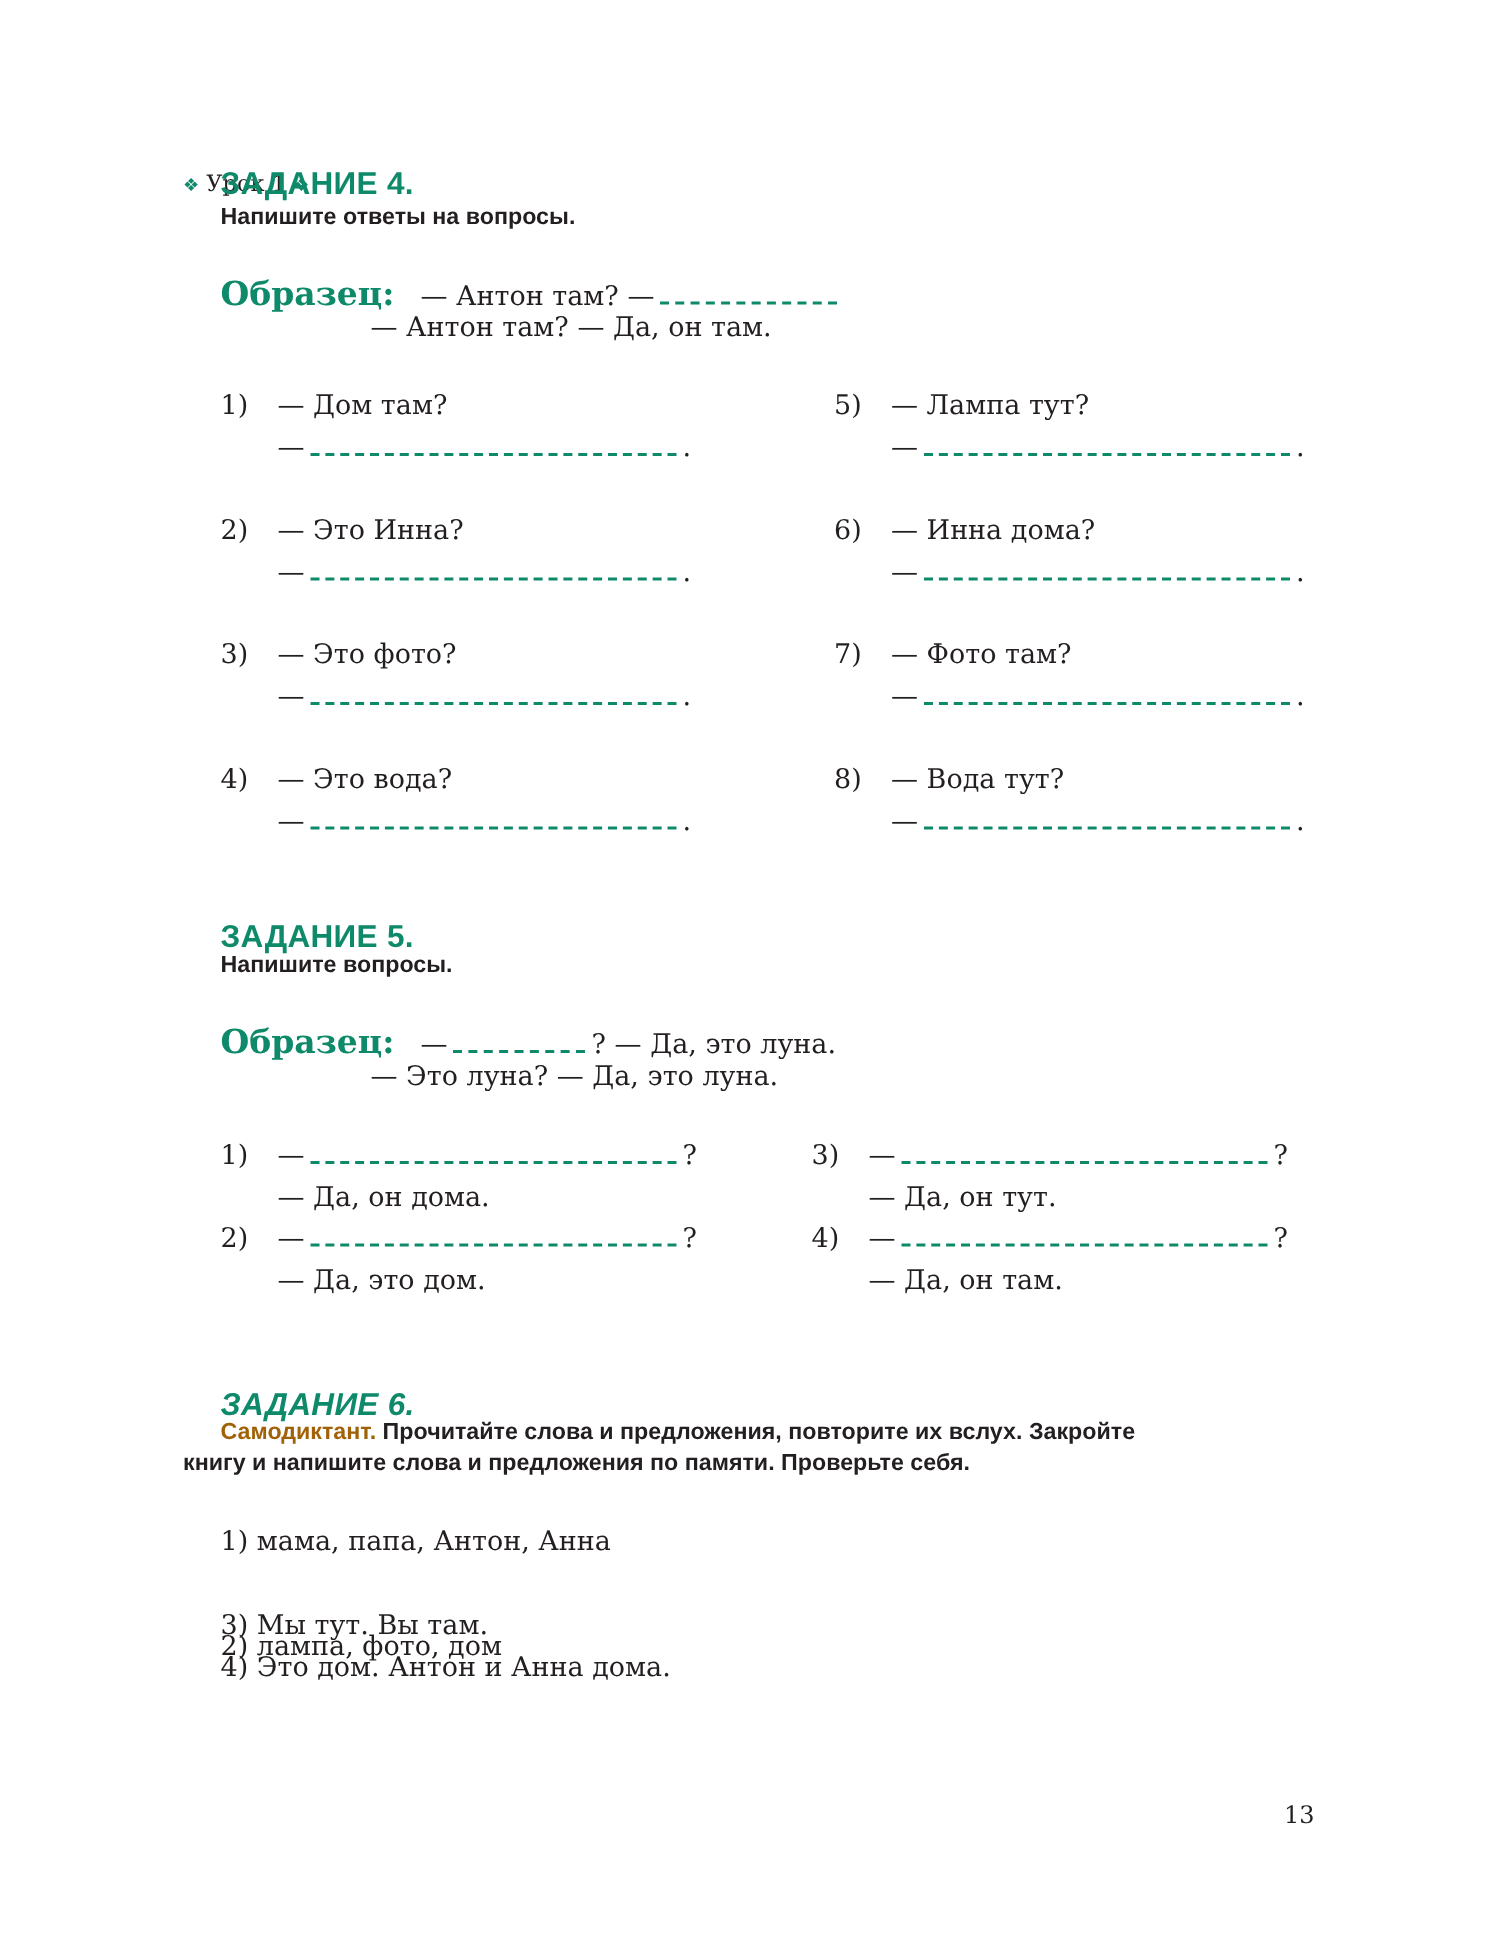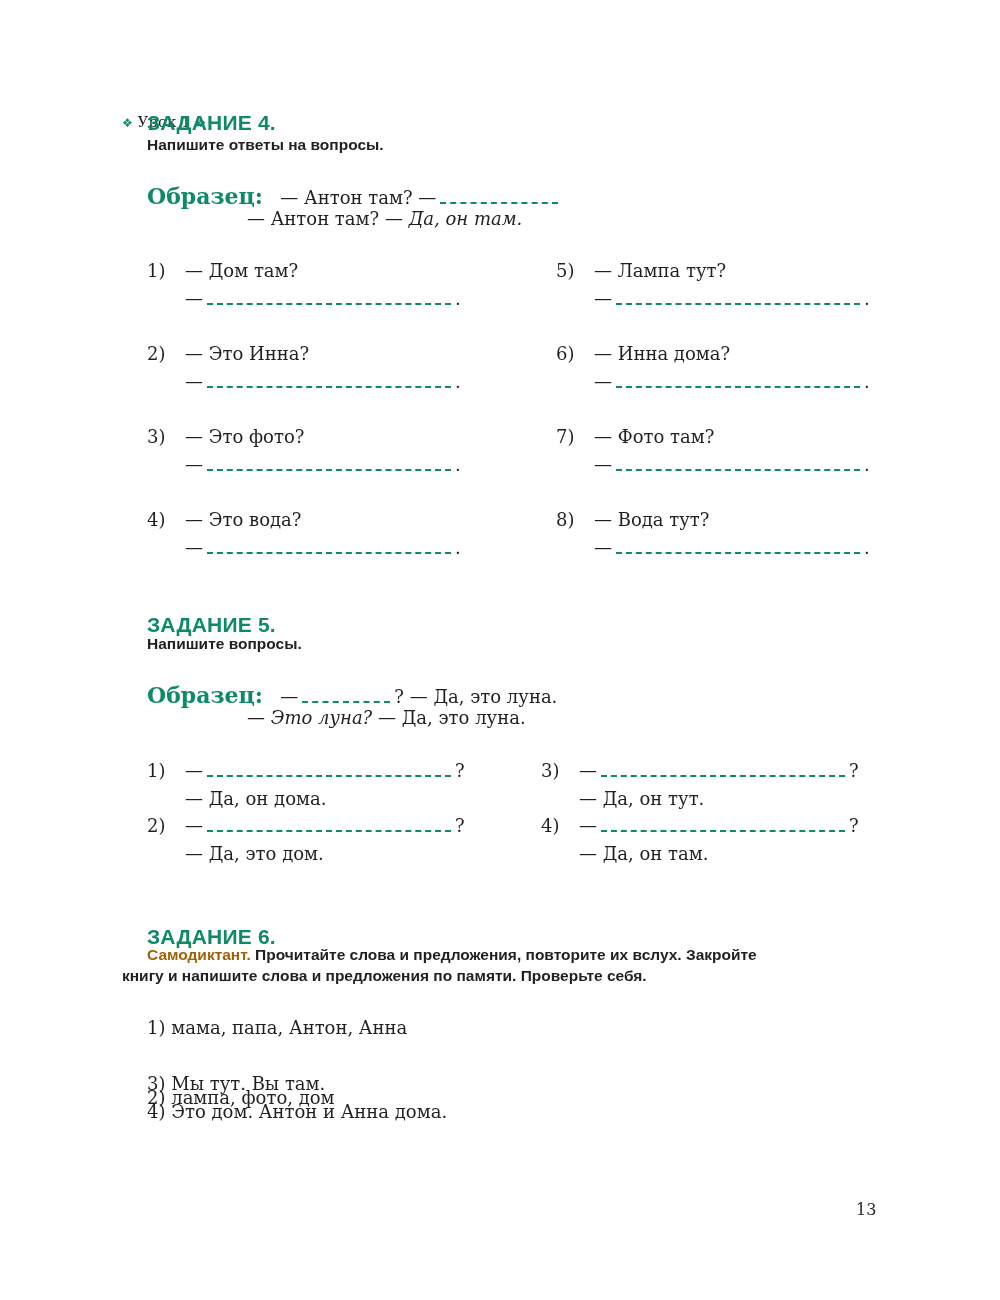--- a/index.html
+++ b/index.html
@@ -7,21 +7,21 @@
          font-family: "DejaVu Serif", "Liberation Serif", serif; color: #231f20; }
   .abs { position: absolute; }
   .serif { font-family: "DejaVu Serif", "Liberation Serif", serif; font-size: 18px; color: #231f20; }
   .sans-head { font-family: "Liberation Sans", "DejaVu Sans", sans-serif; font-weight: bold; font-size: 21px; color: #0e8a6a; letter-spacing: 0.2px; }
   .sans-instr { font-family: "Liberation Sans", "DejaVu Sans", sans-serif; font-weight: bold; font-size: 15.5px; color: #231f20; }
   .obrazets { font-family: "DejaVu Serif", "Liberation Serif", serif; font-weight: bold; color: #0e8a6a; font-size: 22px; }
   .blank { display: inline-block; border-bottom: 2px dashed #0e8a6a; height: 14px; vertical-align: baseline; margin: 0 4px; }
   .blank.long { width: 244px; }
   .blank.short { width: 88px; }
   .blank.mid { width: 118px; }
-  .it { font-style: italic; }
+  .it { }
   .lesson { font-size: 15px; color: #231f20; }
   .diamond { color: #0e8a6a; font-size: 12px; }
   .num { display: inline-block; width: 38px; }
   .page-num { font-size: 16px; }
 </style>
 </head>
 <body>
 
 <div class="abs lesson" style="left:122px; top:73px;margin-top:40px;">
   <span class="diamond">❖</span>
@@ -53,21 +53,21 @@
   <span style="display:inline-block;width:6px"></span>
   <span>—</span><span class="blank short"></span><span>? — Да, это луна.</span>
 </div>
 <div class="abs serif" style="left:247px; top:707px;">
   <span class="it">— Это луна?</span>
   <span>— Да, это луна.</span>
 </div>
 
 <div id="t5-items"></div>
 
-<div class="abs sans-head" style="left:147px; top:925px;">ЗАДАНИЕ 6.</div>
+<div class="abs sans-head" style="left:147px; top:925px;font-style:italic;">ЗАДАНИЕ 6.</div>
 <div class="abs sans-instr" style="left:147px; top:946px; width:740px;">
   <span style="color:#a16207">Самодиктант.</span>
   <span>Прочитайте слова и предложения, повторите их вслух. Закройте</span>
 </div>
 <div class="abs sans-instr" style="left:122px; top:967px;">книгу и напишите слова и предложения по памяти. Проверьте себя.</div>
 
 <div id="t6-items"></div>
 
 <div class="abs serif page-num" style="left:856px; top:1200px;">13</div>
 

